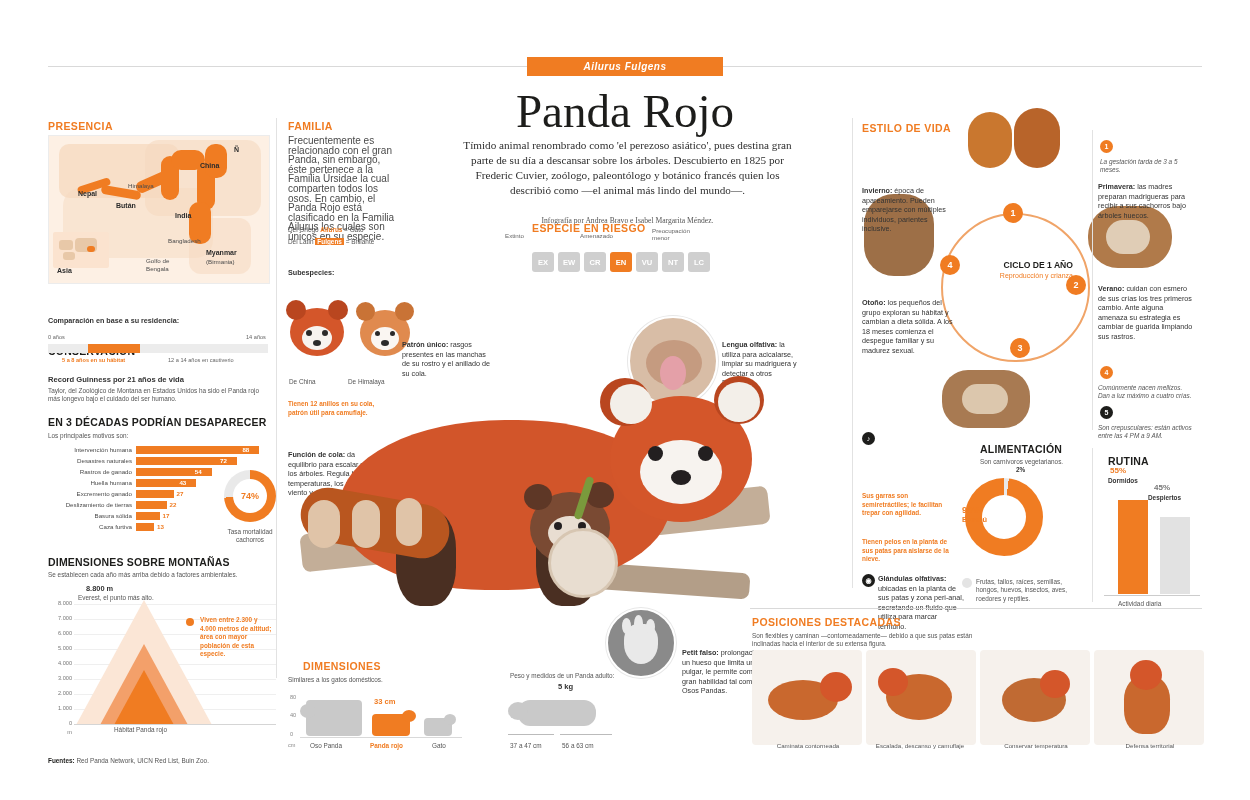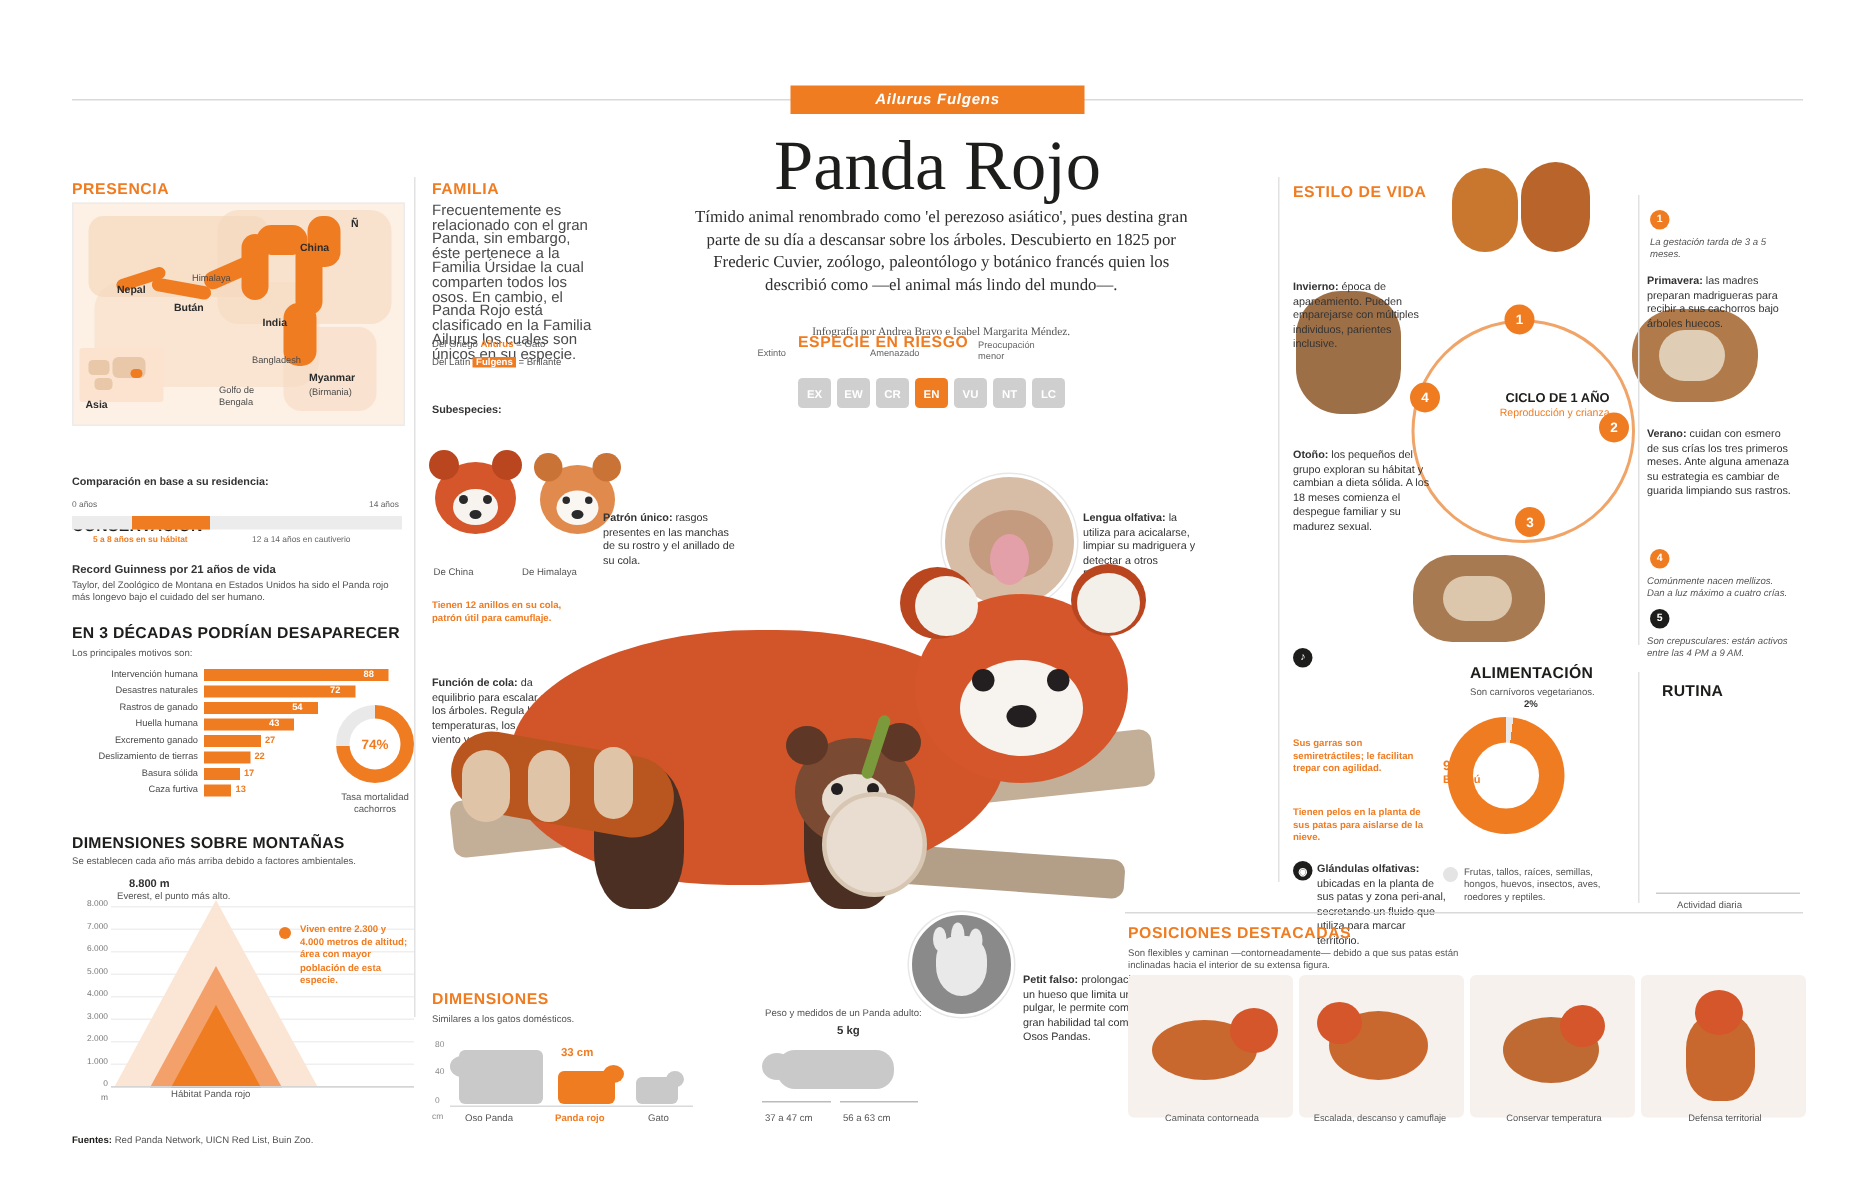--- a/index.html
+++ b/index.html
@@ -310,21 +310,21 @@
     <b>Patrón único:</b>
     <span style="font-weight:normal">rasgos presentes en las manchas de su rostro y el anillado de su cola.</span>
   </div>
   <div class="noteorange" style="left:288px;top:400px;width:96px;">Tienen 12 anillos en su cola, patrón útil para camuflaje.</div>
 
   <div class="subb" style="left:288px;top:450px;width:96px;">
     <b>Función de cola:</b>
     <span style="font-weight:normal">da equilibrio para escalar sobre los árboles. Regula bajas temperaturas, los protege del viento y nevazones.</span>
   </div>
 
-  <div class="sechead" style="left:288px;top:660px;">DIMENSIONES</div>
+  <div class="sechead" style="left:303px;top:660px;">DIMENSIONES</div>
   <div class="tiny" style="left:288px;top:676px;">Similares a los gatos domésticos.</div>
   <div class="dimaxis" style="left:290px;top:694px;">80</div>
   <div class="dimaxis" style="left:290px;top:712px;">40</div>
   <div class="dimaxis" style="left:290px;top:731px;">0</div>
   <div class="dimaxis" style="left:288px;top:742px;">cm</div>
   <div class="rule" style="left:300px;top:737px;width:162px;"></div>
   <div class="silo" style="left:306px;top:700px;width:56px;height:36px;"></div>
   <div class="silo" style="left:300px;top:704px;width:16px;height:14px;border-radius:50%;background:#c9c9c9;"></div>
   <div class="silo org" style="left:372px;top:714px;width:38px;height:22px;"></div>
   <div class="silo org" style="left:402px;top:710px;width:14px;height:12px;border-radius:50%;"></div>
@@ -456,21 +456,21 @@
 
   <div class="vrule" style="left:1092px;top:130px;height:300px;"></div>
   <div class="bullet org" style="left:1100px;top:140px;">1</div>
   <div class="tiny" style="left:1100px;top:158px;width:90px;font-style:italic;">La gestación tarda de 3 a 5 meses.</div>
   <div class="subb" style="left:1098px;top:182px;width:96px;">
     <b>Primavera:</b>
     <span style="font-weight:normal">las madres preparan madrigueras para recibir a sus cachorros bajo árboles huecos.</span>
   </div>
   <div class="subb" style="left:1098px;top:284px;width:96px;">
     <b>Verano:</b>
-    <span style="font-weight:normal">cuidan con esmero de sus crías los tres primeros meses. Ante alguna amenaza su estrategia es cambiar de guarida limpiando sus rastros.</span>
+    <span style="font-weight:normal">cuidan con esmero de sus crías los tres primeros cambio. Ante alguna amenaza su estrategia es cambiar de guarida limpiando sus rastros.</span>
   </div>
   <div class="bullet org" style="left:1100px;top:366px;">4</div>
   <div class="tiny" style="left:1098px;top:384px;width:96px;font-style:italic;">Comúnmente nacen mellizos. Dan a luz máximo a cuatro crías.</div>
   <div class="bullet" style="left:1100px;top:406px;">5</div>
   <div class="tiny" style="left:1098px;top:424px;width:96px;font-style:italic;">Son crepusculares: están activos entre las 4 PM a 9 AM.</div>
 
   <div class="bullet" style="left:862px;top:432px;">♪</div>
   <div class="noteorange" style="left:862px;top:492px;width:92px;">Sus garras son semiretráctiles; le facilitan trepar con agilidad.</div>
   <div class="noteorange" style="left:862px;top:538px;width:96px;">Tienen pelos en la planta de sus patas para aislarse de la nieve.</div>
   <div class="bullet" style="left:862px;top:574px;">◉</div>
@@ -487,20 +487,32 @@
   <div class="tiny" style="left:1016px;top:466px;font-weight:bold;color:#333;">2%</div>
   <div style="position:absolute;left:962px;top:505px;width:46px;text-align:left;">
     <div style="font-size:9px;font-weight:bold;color:#f07c22;">98%</div>
     <div style="font-size:7.4px;font-weight:bold;color:#f07c22;">Bambú</div>
   </div>
   <div style="position:absolute;left:962px;top:578px;width:10px;height:10px;border-radius:50%;background:#e4e4e4;"></div>
   <div class="tiny" style="left:976px;top:578px;width:104px;">Frutas, tallos, raíces, semillas, hongos, huevos, insectos, aves, roedores y reptiles.</div>
 
   <div class="vrule" style="left:1092px;top:448px;height:154px;"></div>
   <div class="secdark" style="left:1108px;top:455px;">RUTINA</div>
+  <div style="position:absolute;left:1104px;top:484px;width:96px;height:110px;">
+    <div class="rbar" style="left:14px;height:94px;">
+      <div class="rbarfill" style="height:94px;"></div>
+    </div>
+    <div class="rbar" style="left:56px;height:77px;">
+      <div class="rbarfill grey" style="height:77px;"></div>
+    </div>
+    <div style="position:absolute;left:6px;top:-18px;font-size:8px;font-weight:bold;color:#f07c22;">55%</div>
+    <div style="position:absolute;left:4px;top:-7px;font-size:6.4px;font-weight:bold;color:#333;">Dormidos</div>
+    <div style="position:absolute;left:50px;top:-1px;font-size:8px;font-weight:bold;color:#777;">45%</div>
+    <div style="position:absolute;left:44px;top:10px;font-size:6.4px;font-weight:bold;color:#333;">Despiertos</div>
+  </div>
   <div class="rule" style="left:1104px;top:595px;width:96px;background:#ccc;"></div>
   <div class="tiny" style="left:1118px;top:600px;">Actividad diaria</div>
 
   <div class="rule" style="left:750px;top:608px;width:452px;"></div>
   <div class="sechead" style="left:752px;top:616px;">POSICIONES DESTACADAS</div>
   <div class="tiny" style="left:752px;top:632px;width:240px;">Son flexibles y caminan —contorneadamente— debido a que sus patas están inclinadas hacia el interior de su extensa figura.</div>
 
   <div class="posebox" style="left:752px;top:650px;">
     <div class="ill" style="position:absolute;left:16px;top:30px;width:70px;height:40px;background:#c9682e;border-radius:50%;"></div>
     <div class="ill" style="position:absolute;left:68px;top:22px;width:32px;height:30px;background:#d4562a;border-radius:50%;"></div>

